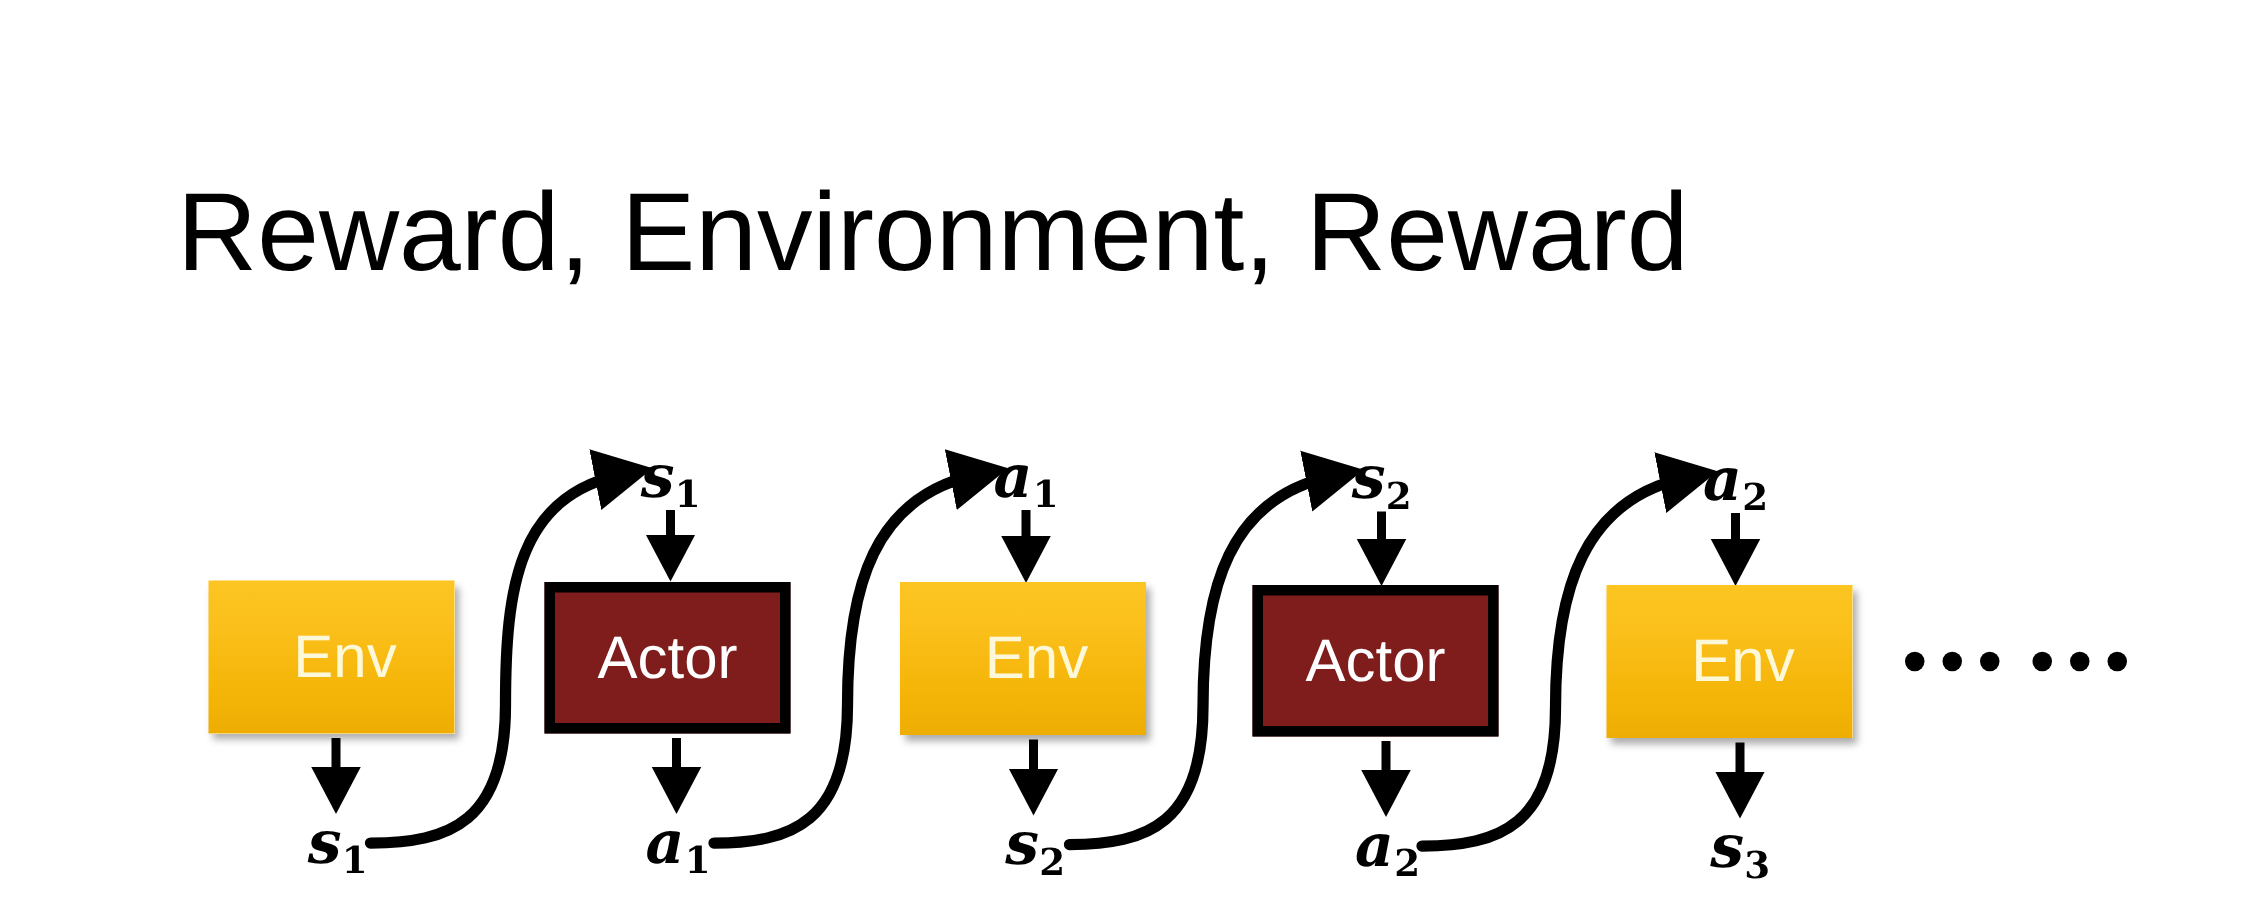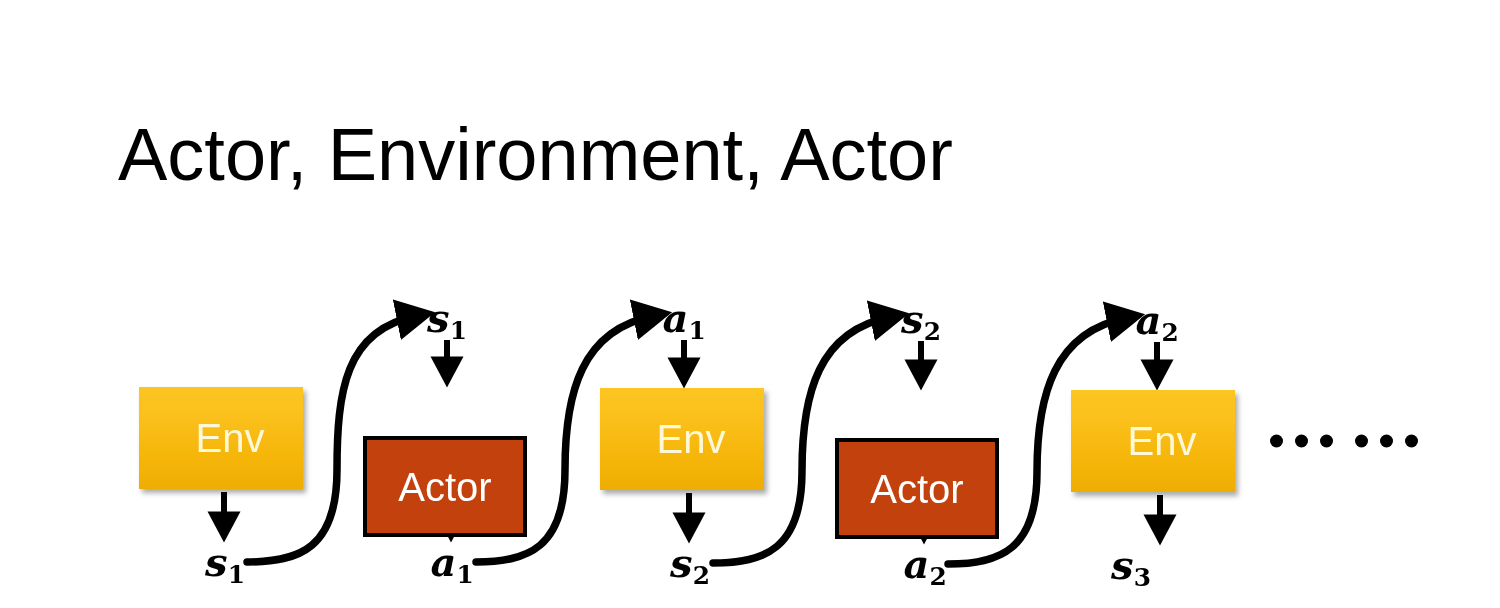--- a/index.html
+++ b/index.html
@@ -31,21 +31,21 @@
     font-size:40px;font-weight:400;line-height:1;
     white-space:nowrap;
   }
   .node.env{
     background:linear-gradient(180deg,#fcc521 0%,#fbc01c 28%,#f5b508 72%,#eead03 100%);
     box-shadow:3px 4px 5px rgba(0,0,0,0.33);
     padding-left:18px;
   }
   .node.env .node-label{color:#fdf8d8;}
   .node.actor{
-    background:#c2410c;border:4px solid #000000;margin-top:48px;
+    background:#7f1d1d;border:7px solid #000000;
   }
   .node.actor .node-label{color:#ffffff;}
 
   
   .mlabel{
     position:absolute;
     font-family:"DejaVu Serif","Liberation Serif",serif;
     font-style:italic;color:#000;
     font-size:40px;line-height:1;white-space:nowrap;
     transform:translate(-50%,-50%);
@@ -66,21 +66,21 @@
     margin-right:12px;
   }
   .dots .dot.gap{margin-right:22px;}
   .dots .dot:last-child{margin-right:0;}
 </style>
 </head>
 <body>
 
 <div id="canvas">
 
-  <div class="title">Actor, Environment, Actor</div>
+  <div class="title">Reward, Environment, Reward</div>
 
   <svg id="wires" viewBox="0 0 1500 608" xmlns="http://www.w3.org/2000/svg">
     <defs>
       <marker id="ah" markerWidth="7" markerHeight="7" refX="2.6" refY="3.0" orient="auto" markerUnits="strokeWidth">
         <path d="M0,0.25 L0,5.75 L5.2,3.0 z" fill="#000000"></path>
       </marker>
     </defs>
 
     <g stroke="#000000" stroke-width="6" fill="none" marker-end="url(#ah)">
       <path d="M447,340 L447,372"></path>
@@ -141,21 +141,21 @@
   </div>
   <div class="mlabel" style="left:452px;top:562px;">
     <span>a</span><sub>1</sub>
   </div>
   <div class="mlabel" style="left:690px;top:563px;">
     <span>s</span><sub>2</sub>
   </div>
   <div class="mlabel" style="left:925px;top:564px;">
     <span>a</span><sub>2</sub>
   </div>
-  <div class="mlabel" style="left:1131px;top:565px;">
+  <div class="mlabel" style="left:1160px;top:565px;">
     <span>s</span><sub>3</sub>
   </div>
 
   <div class="dots" style="left:1270px;top:441px;">
     <span class="dot"></span>
     <span class="dot"></span>
     <span class="dot gap"></span>
     <span class="dot"></span>
     <span class="dot"></span>
     <span class="dot"></span>

